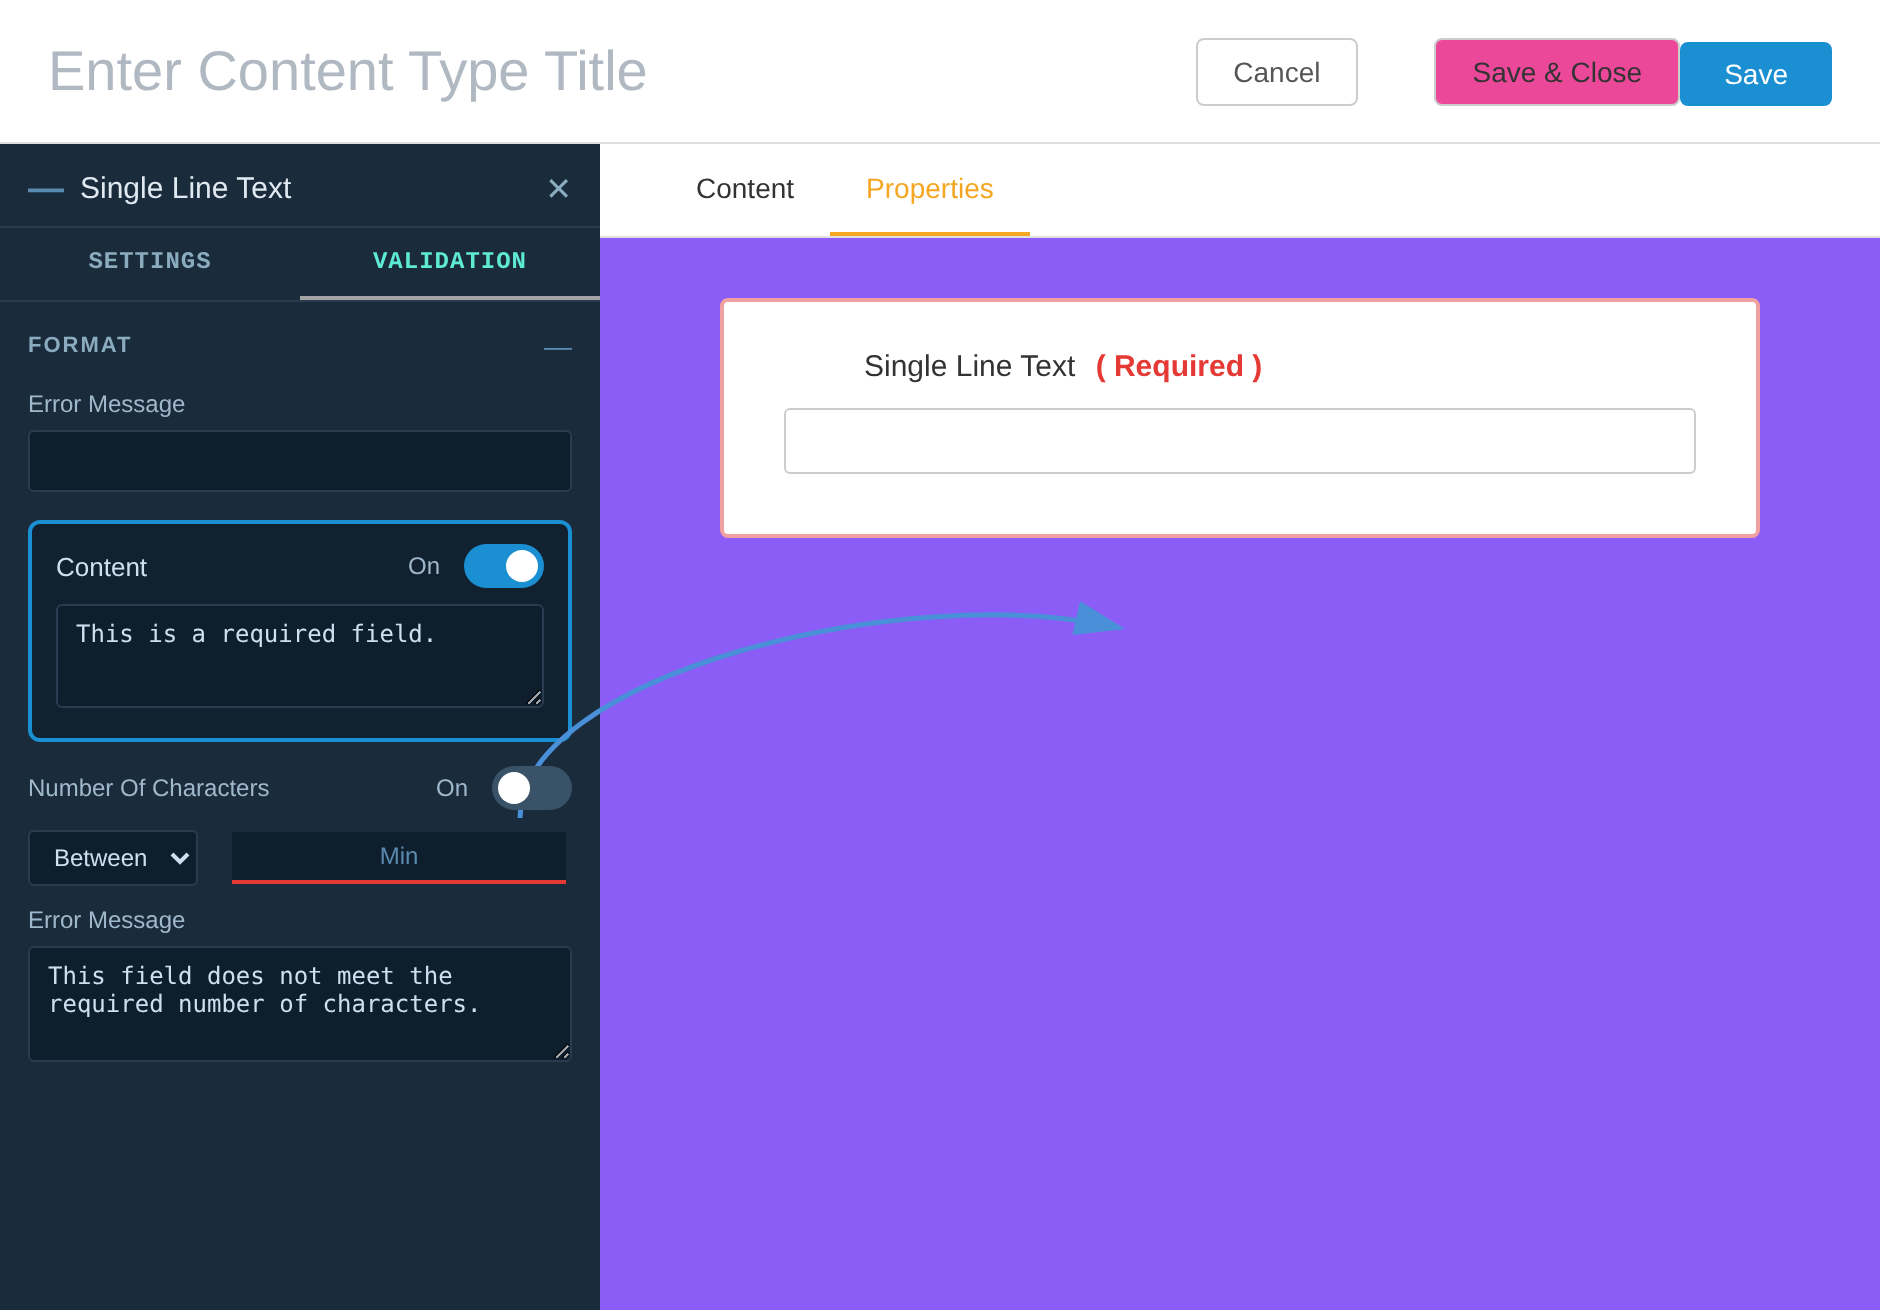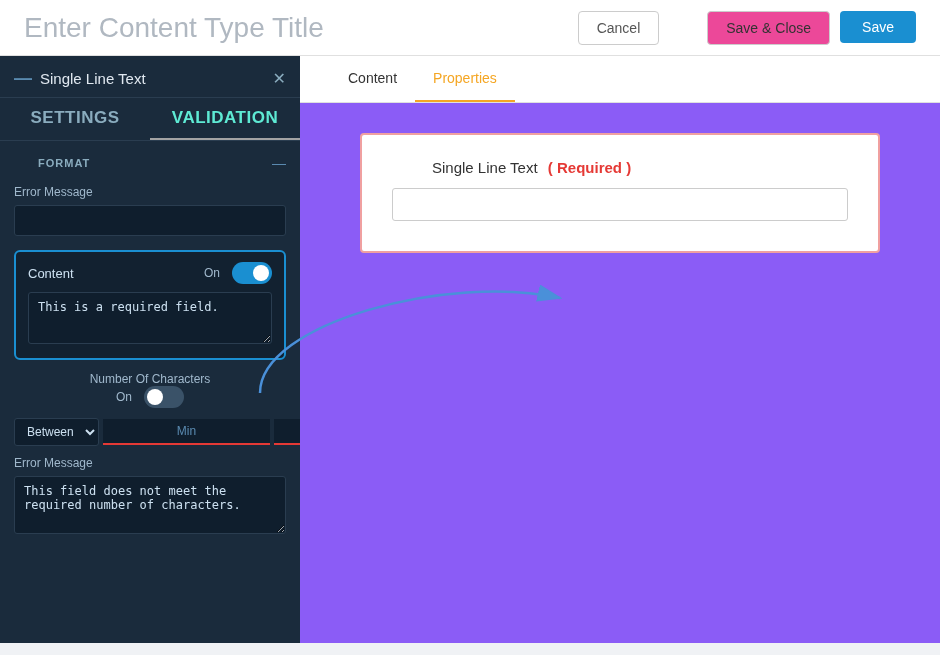--- a/index.html
+++ b/index.html
@@ -6,28 +6,28 @@
     body { font-family: 'Segoe UI', Arial, sans-serif; background: #f0f2f5; width: 940px; height: 655px; overflow: hidden; }
 
     
     .header {
       display: flex;
       align-items: center;
       justify-content: space-between;
       padding: 14px 24px;
       background: #fff;
       border-bottom: 1px solid #e0e0e0;
-      height: 56px;
+      height: 72px;
     }
     .header-title {
       font-size: 28px;
       color: #b0b8c1;
       font-weight: 400;
     }
-    .header-actions { display: flex; gap: 10px; align-items: flex-start; }
+    .header-actions { display: flex; align-items: flex-end; }
     .btn-cancel {
       padding: 8px 18px;
       background: transparent;
       border: 1px solid #ccc;
       border-radius: 4px;
       color: #555;
       font-size: 14px;
       cursor: pointer;
     }
     .btn-save-close {
@@ -99,25 +99,26 @@
 
     
     .sidebar-tabs {
       display: flex;
       border-bottom: 1px solid #2a3d50;
     }
     .sidebar-tab {
       flex: 1;
       text-align: center;
       padding: 10px 0;
-      font-size: 17px;
+      font-size: 12px;
       font-weight: 600;
       letter-spacing: 0.5px;
       cursor: pointer;
       color: #8aacbe;
+      font-family: Liberation Mono, monospace;
     }
     .sidebar-tab.active {
       color: #5eead4;
       border-bottom: 2px solid #a3a3a3;
     }
 
     
     .sidebar-section {
       padding: 14px;
     }
@@ -125,21 +126,20 @@
       display: flex;
       align-items: center;
       justify-content: space-between;
       margin-bottom: 14px;
     }
     .section-title {
       font-size: 11px;
       font-weight: 700;
       letter-spacing: 1px;
       color: #8aacbe;
-      margin-left: 24px;
     }
     .section-collapse {
       color: #5a8ab0;
       font-size: 14px;
     }
 
     .field-label {
       font-size: 12px;
       color: #a0b8cc;
       margin-bottom: 6px;
@@ -221,29 +221,28 @@
       resize: vertical;
       min-height: 52px;
     }
 
     
     .chars-toggle-row {
       display: flex;
       align-items: center;
       justify-content: space-between;
       margin-bottom: 10px;
-      flex-direction: column;
     }
     .chars-label {
       font-size: 12px;
       color: #a0b8cc;
     }
     .between-row {
       display: flex;
-      gap: 4px;
+      gap: 17px;
       align-items: center;
       margin-bottom: 10px;
     }
     .between-select {
       background: #0f1e2d;
       border: 1px solid #2a3d50;
       color: #cce0f0;
       border-radius: 3px;
       padding: 5px 8px;
       font-size: 12px;

